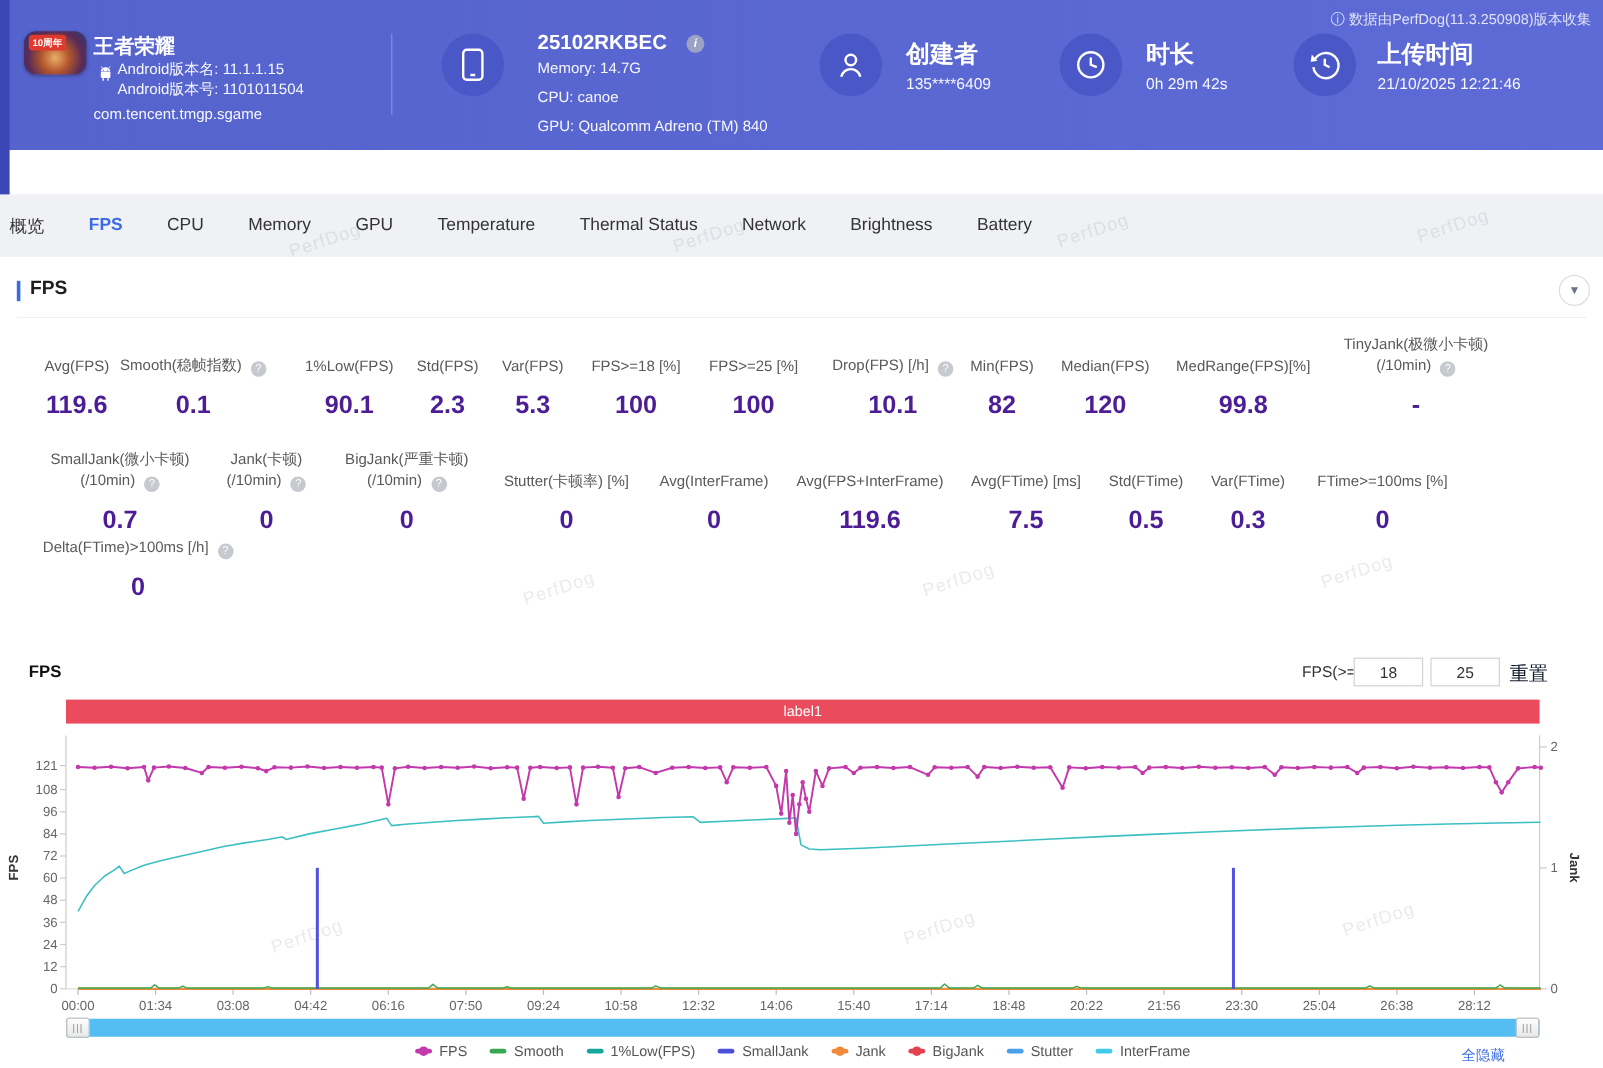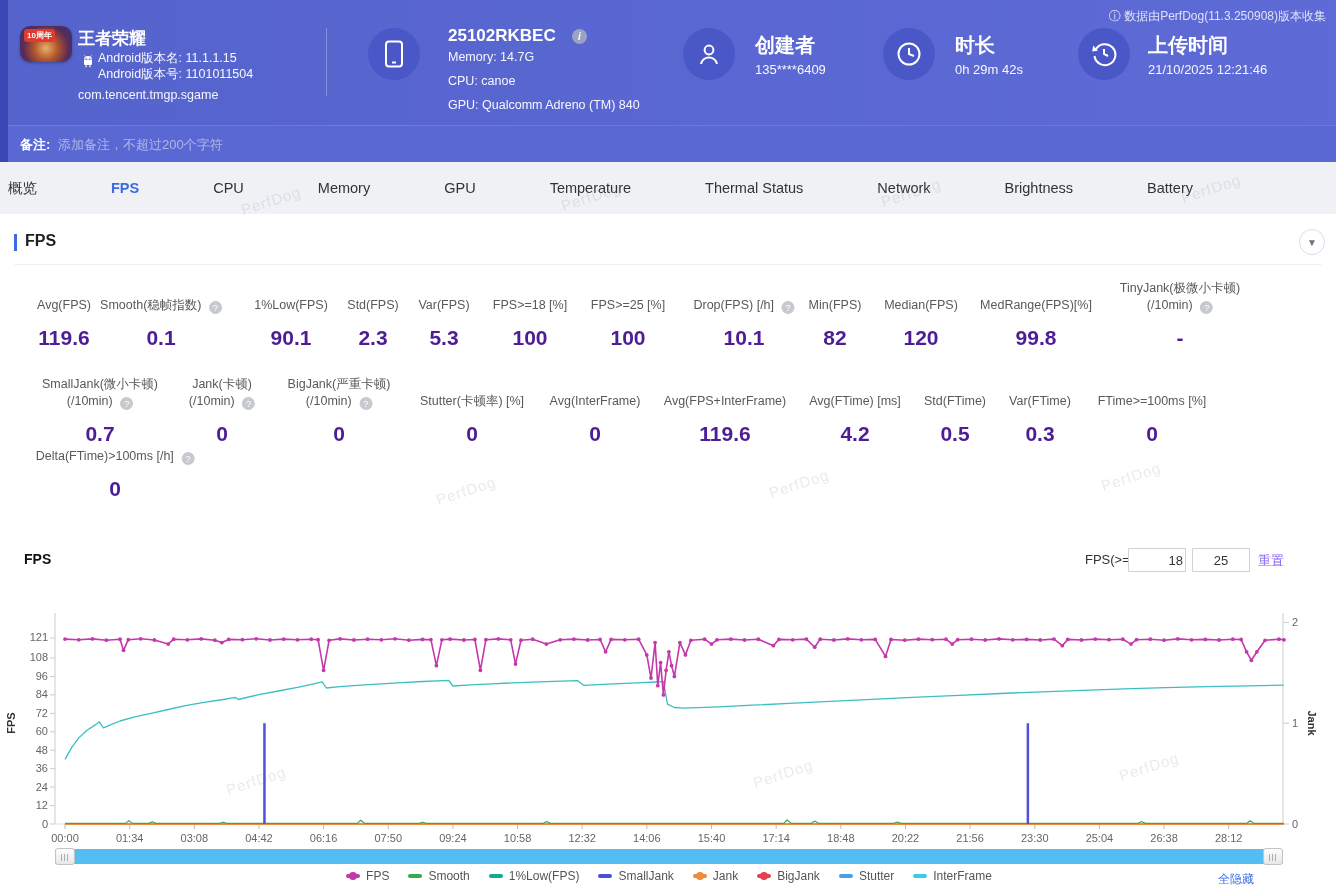--- a/index.html
+++ b/index.html
@@ -30,21 +30,21 @@
   .hblock-label{position:absolute;color:#fff;font-size:20px;font-weight:700;}
   .hblock-value{position:absolute;color:rgba(255,255,255,.95);font-size:13px;}
   .header-notice{position:absolute;right:10px;top:8px;color:rgba(255,255,255,.8);font-size:12px;}
   
   .remark-bar{position:absolute;left:0;top:125px;width:1336px;height:37px;background:#5a68d3;
               border-top:1px solid rgba(255,255,255,.12);box-sizing:border-box;cursor:text;}
   .remark-label{position:absolute;left:20px;top:10px;color:#fff;font-size:13px;font-weight:700;}
   .remark-placeholder{position:absolute;left:58px;top:10px;color:rgba(255,255,255,.5);font-size:13px;}
   
   .tabs{position:absolute;left:0;top:162px;width:1336px;height:52px;background:#f0f1f5;
-        display:flex;align-items:center;padding-left:8px;box-sizing:border-box;gap:37px;}
+        display:flex;align-items:center;padding-left:8px;box-sizing:border-box;}
   .tab{margin-right:37px;font-size:14.5px;color:#333;cursor:pointer;white-space:nowrap;}
   .tab.active{color:#3a6be2;font-weight:700;}
   
   .section-accent{position:absolute;left:14px;top:234px;width:3px;height:17px;background:#3a6be2;}
   .section-title{position:absolute;left:25px;top:232px;font-size:16px;font-weight:700;color:#1f1f1f;}
   .collapse-btn{position:absolute;left:1299px;top:229px;width:26px;height:26px;border:1px solid #dcdee3;
                 border-radius:50%;background:#fff;display:flex;align-items:center;justify-content:center;
                 color:#6b7285;font-size:10px;cursor:pointer;box-sizing:border-box;}
   .section-divider{position:absolute;left:14px;top:264px;width:1308px;height:0;border-top:1px solid #eef0f3;}
   
@@ -53,21 +53,21 @@
             height:38px;font-size:12.5px;color:#595959;white-space:nowrap;line-height:17px;}
   .m-labels.auto{height:auto;}
   .m-value{margin-top:12px;font-size:21px;font-weight:700;color:#4c1d95;}
   .m-help{display:inline-block;width:13px;height:13px;border-radius:50%;background:#c6c9ce;color:#fff;
           font-size:9.5px;line-height:13px;text-align:center;margin-left:4px;vertical-align:-2px;cursor:pointer;}
   
   .chart-title{position:absolute;left:24px;top:551px;font-size:14px;font-weight:700;color:#111;}
   .fps-ge-label{position:absolute;left:1085px;top:552px;font-size:13px;color:#333;}
   .fps-input{position:absolute;top:548px;width:52px;height:20px;border:1px solid #d0d2d6;background:#fff;
              text-align:center;font-size:13px;color:#333;font-family:"Liberation Sans",sans-serif;}
-  .reset-link{position:absolute;left:1258px;top:552px;font-size:13px;color:#8b5cf6;cursor:pointer;}
+  .reset-link{position:absolute;left:1258px;top:552px;font-size:16px;color:#0f172a;cursor:pointer;}
   
   .chart-banner{position:absolute;left:55px;top:583px;width:1228px;height:20px;background:#ea4c5d;
                 color:#fff;font-size:12px;display:flex;align-items:center;justify-content:center;}
   #chart-svg{position:absolute;left:0;top:605px;}
   .scroll-track{position:absolute;left:55px;top:849px;width:1228px;height:15px;background:#54bdf1;border-radius:2px;}
   .scroll-handle{position:absolute;top:848px;width:20px;height:17px;background:linear-gradient(#fdfdfd,#e8e8e8);
                  border:1px solid #c3c3c3;border-radius:3px;box-sizing:border-box;color:#8a8a8a;font-size:8px;
                  letter-spacing:1px;display:flex;align-items:center;justify-content:center;cursor:ew-resize;}
   .legend{position:absolute;left:55px;top:869px;width:1228px;display:flex;justify-content:center;
           align-items:center;gap:19px;}
@@ -141,24 +141,20 @@
         <polyline points="13,8 13,13 17,15" fill="none" stroke="#fff" stroke-width="2"></polyline>
       </svg>
     </div>
     <div class="hblock-label" style="left:1148px;top:32px;">上传时间</div>
     <div class="hblock-value" style="left:1148px;top:62px;">21/10/2025 12:21:46</div>
 
     <div class="header-notice">ⓘ 数据由PerfDog(11.3.250908)版本收集</div>
   </div>
   <div class="header-stripe"></div>
 
-  <div class="remark-bar">
-    <span class="remark-label">备注:</span>
-    <span class="remark-placeholder">添加备注，不超过200个字符</span>
-  </div>
 
   <div class="tabs" id="tabs">
       <div class="tab">概览</div>
       <div class="tab active">FPS</div>
       <div class="tab">CPU</div>
       <div class="tab">Memory</div>
       <div class="tab">GPU</div>
       <div class="tab">Temperature</div>
       <div class="tab">Thermal Status</div>
       <div class="tab">Network</div>
@@ -283,21 +279,21 @@
       <div class="metric-cell" style="left: 725px; top: 372px;">
         <div class="m-labels">
           <div>Avg(FPS+InterFrame)</div>
         </div>
         <div class="m-value">119.6</div>
       </div>
       <div class="metric-cell" style="left: 855px; top: 372px;">
         <div class="m-labels">
           <div>Avg(FTime) [ms]</div>
         </div>
-        <div class="m-value">4.2</div>
+        <div class="m-value">7.5</div>
       </div>
       <div class="metric-cell" style="left: 955px; top: 372px;">
         <div class="m-labels">
           <div>Std(FTime)</div>
         </div>
         <div class="m-value">0.5</div>
       </div>
       <div class="metric-cell" style="left: 1040px; top: 372px;">
         <div class="m-labels">
           <div>Var(FTime)</div>
@@ -313,24 +309,27 @@
       <div class="metric-cell" style="left: 115px; top: 448px;">
         <div class="m-labels auto">
           <div>Delta(FTime)&gt;100ms [/h] <span class="m-help">?</span></div>
         </div>
         <div class="m-value">0</div>
       </div>
     </div>
 
   <div class="chart-title">FPS</div>
   <div class="fps-ge-label">FPS(&gt;=)</div>
-  <input class="fps-input" style="left: 1128px; text-align: right;" value="18">
+  <input class="fps-input" style="left: 1128px;" value="18">
   <input class="fps-input" style="left: 1192px;" value="25">
   <div class="reset-link">重置</div>
 
+  <div class="chart-banner" id="chart-banner" style="background: rgb(234, 76, 93);">
+    <span>label1</span>
+  </div>
   <svg id="chart-svg" width="1336" height="245" viewBox="0 0 1336 245">
       <line x1="55" y1="8" x2="55" y2="219" stroke="#ccc" stroke-width="1"></line>
       <line x1="1283" y1="8" x2="1283" y2="219" stroke="#ccc" stroke-width="1"></line>
       <line x1="55" y1="219" x2="1283" y2="219" stroke="#ddd" stroke-width="1"></line>
       <line x1="50" y1="219" x2="55" y2="219" stroke="#ccc"></line>
       <text x="48" y="222.5" text-anchor="end" font-size="11" fill="#666" font-family="Liberation Sans, sans-serif">0</text>
       <line x1="50" y1="200.55360000000002" x2="55" y2="200.55360000000002" stroke="#ccc"></line>
       <text x="48" y="204.05360000000002" text-anchor="end" font-size="11" fill="#666" font-family="Liberation Sans, sans-serif">12</text>
       <line x1="50" y1="182.1072" x2="55" y2="182.1072" stroke="#ccc"></line>
       <text x="48" y="185.6072" text-anchor="end" font-size="11" fill="#666" font-family="Liberation Sans, sans-serif">24</text>

